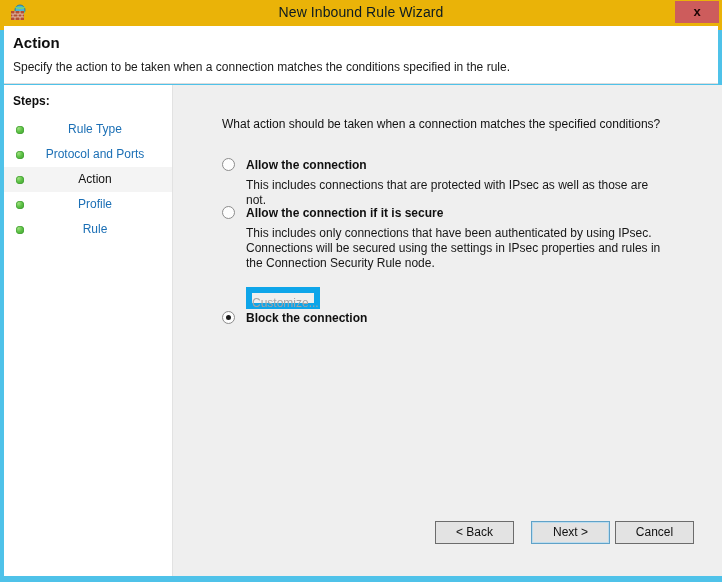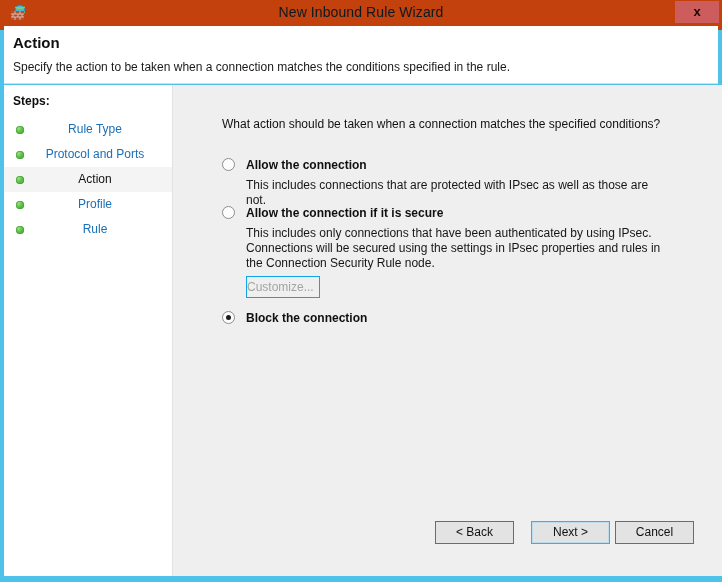--- a/index.html
+++ b/index.html
@@ -24,21 +24,21 @@
     background: #4fc2e9;
     border: 0;
   }
 
   
   .titlebar {
     position: absolute;
     left: 0; top: 0;
     width: 722px;
     height: 30px;
-    background: #c2410c;
+    background: #eab308;
   }
   .title-icon {
     position: absolute;
     left: 9px; top: 4px;
     width: 18px; height: 18px;
   }
   .title-text {
     position: absolute;
     left: 0; top: 0;
     width: 722px;
@@ -192,28 +192,28 @@
   }
   .opt-desc {
     margin: 5px 0 0 24px;
     font-size: 12px;
     color: #161616;
     line-height: 15px;
     width: 420px;
   }
 
   .customize-btn {
-    margin: 5px 0 0 24px;
+    margin: 16px 0 0 24px;
     width: 74px;
     height: 22px;
     line-height: 20px;
     font-size: 12px;
     color: #a4a4a4;
     background: #efefef;
-    border: 1px solid #0ea5e9;
+    border: 6px solid #0ea5e9;
     box-sizing: border-box;
     cursor: default;
   }
 
   
   .btnbar {
     position: absolute;
     left: 170px; top: 425px;
     width: 544px;
     height: 66px;

